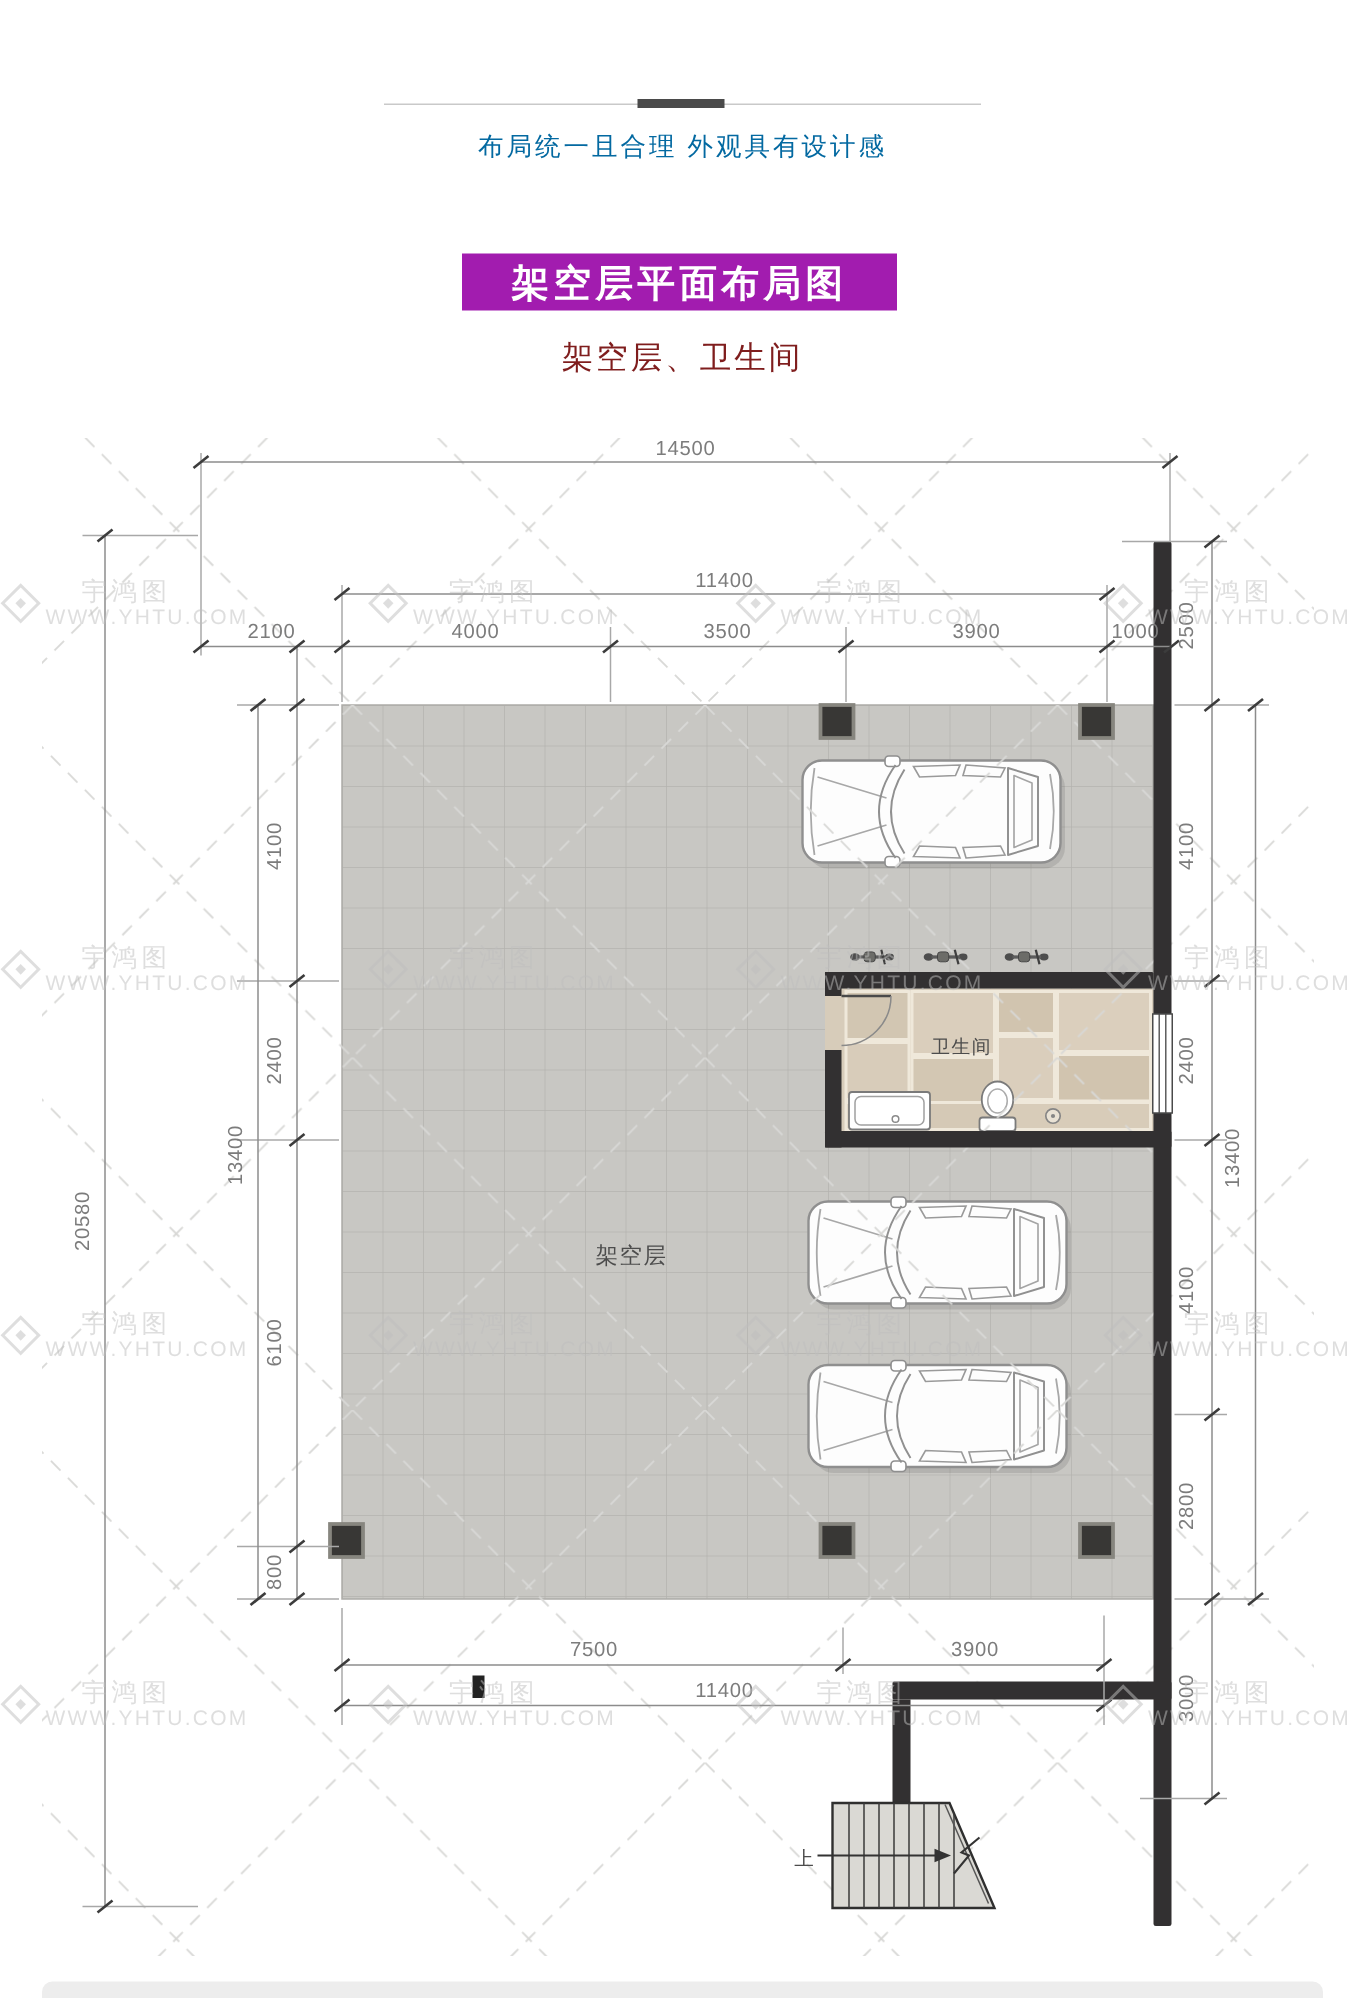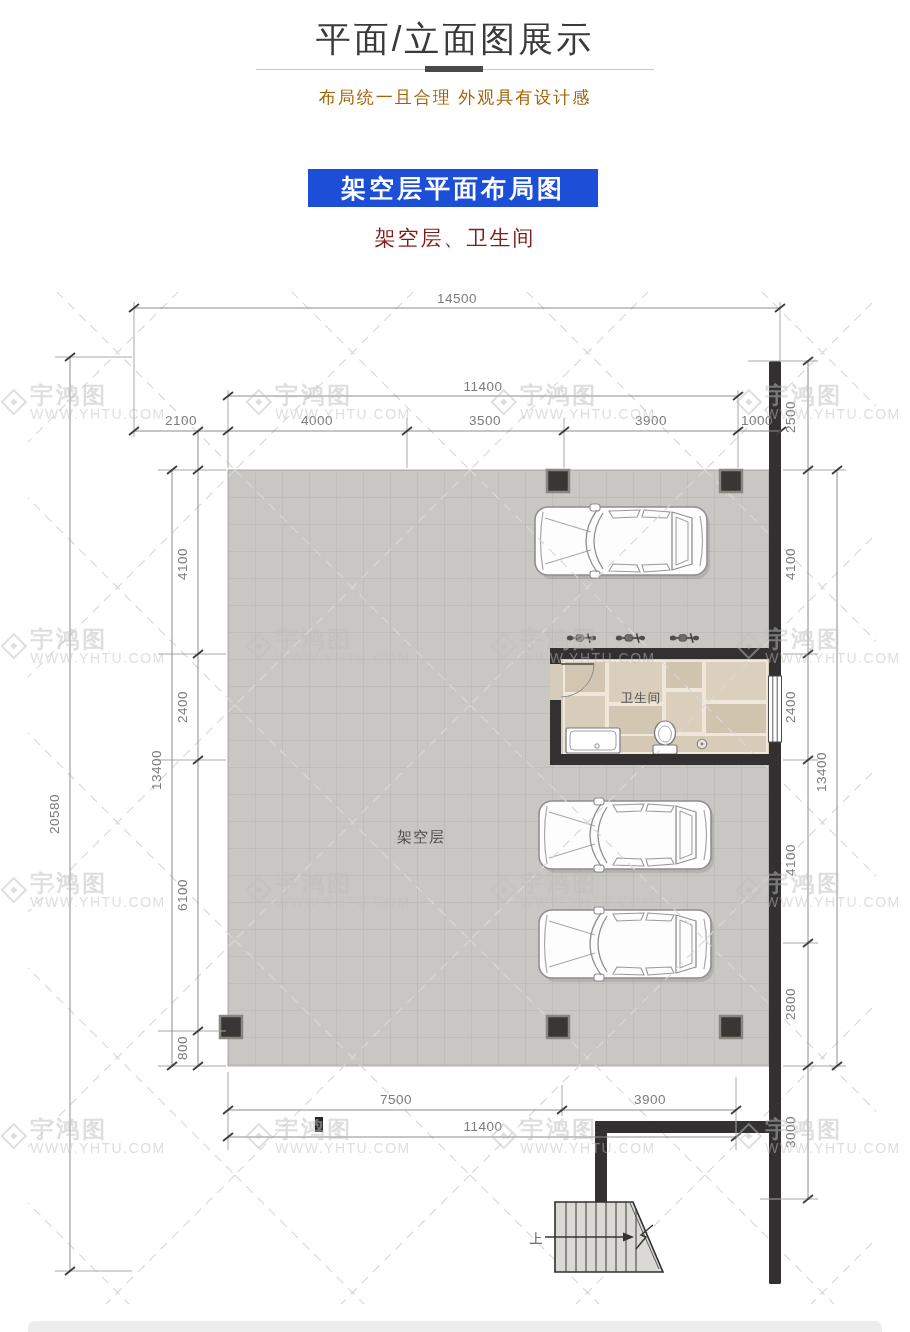--- a/index.html
+++ b/index.html
@@ -4,50 +4,49 @@
 <style>
   html,body{margin:0;padding:0;background:#ffffff;}
   .page{position:relative;width:910px;height:1332px;background:#ffffff;overflow:hidden;
         font-family:"Liberation Sans","DejaVu Sans",sans-serif;}
   
   .hdr-title{position:absolute;top:16px;left:0;width:100%;text-align:center;
     font-size:35px;letter-spacing:3px;color:#3a3a3a;font-weight:400;}
   .hdr-divider{position:absolute;top:69px;left:256px;width:398px;height:1px;background:#c9c9c9;}
   .hdr-divider-accent{position:absolute;top:66px;left:425px;width:58px;height:6px;background:#4a4a4a;}
   .hdr-subtitle{position:absolute;top:86px;left:0;width:100%;text-align:center;
-    font-size:17px;letter-spacing:2px;color:#a16207;}
-  .banner{position:absolute;top:169px;left:308px;width:290px;height:38px;background:#1d4ed8;
+    font-size:17px;letter-spacing:2px;color:#0369a1;}
+  .banner{position:absolute;top:169px;left:308px;width:290px;height:38px;background:#a21caf;
     display:flex;align-items:center;justify-content:center;}
   .banner span{color:#ffffff;font-size:25px;font-weight:700;letter-spacing:3px;}
   .caption{position:absolute;top:224px;left:0;width:100%;text-align:center;
     font-size:21px;letter-spacing:2px;color:#7f1d1d;}
   
   .wm-layer{position:absolute;left:0;top:0;width:100%;height:100%;pointer-events:none;z-index:5;}
   .wm{position:absolute;transform:translate(-50%,-50%);display:flex;align-items:center;gap:7px;
       opacity:.5;color:#bfbfbf;white-space:nowrap;}
   .wm .dia{width:15px;height:15px;border:2.5px solid #bfbfbf;transform:rotate(45deg);
       display:flex;align-items:center;justify-content:center;flex:none;}
   .wm .dia i{display:block;width:5px;height:5px;background:#bfbfbf;}
   .wm .txt{display:flex;flex-direction:column;line-height:1.05;}
-  .wm .brand{font-size:23px;font-weight:700;letter-spacing:3px;}
+  .wm .brand{font-size:17px;font-weight:400;letter-spacing:3px;margin-left:24px;}
   .wm .url{font-size:14px;letter-spacing:1.5px;}
   
   .plan-svg{position:absolute;left:0;top:0;z-index:2;}
   .dimtxt{font-family:"Liberation Sans","DejaVu Sans",sans-serif;font-size:13.5px;fill:#7c7c7c;letter-spacing:.5px;}
   .cntxt{font-family:"Liberation Sans","DejaVu Sans",sans-serif;fill:#4c4c4c;}
   
   .bottom-bar{position:absolute;left:28px;right:28px;bottom:0;height:11px;background:#ededed;
       border-radius:7px 7px 0 0;}
 </style>
 </head>
 <body>
 
 <div class="page">
 
-  <div class="hdr-title">平面/立面图展示</div>
   <div class="hdr-divider"></div>
   <div class="hdr-divider-accent"></div>
   <div class="hdr-subtitle">布局统一且合理  外观具有设计感</div>
   <div class="banner">
     <span>架空层平面布局图</span>
   </div>
   <div class="caption">架空层、卫生间</div>
 
   <svg class="plan-svg" width="910" height="1332" viewBox="0 0 910 1332">
     <defs>

